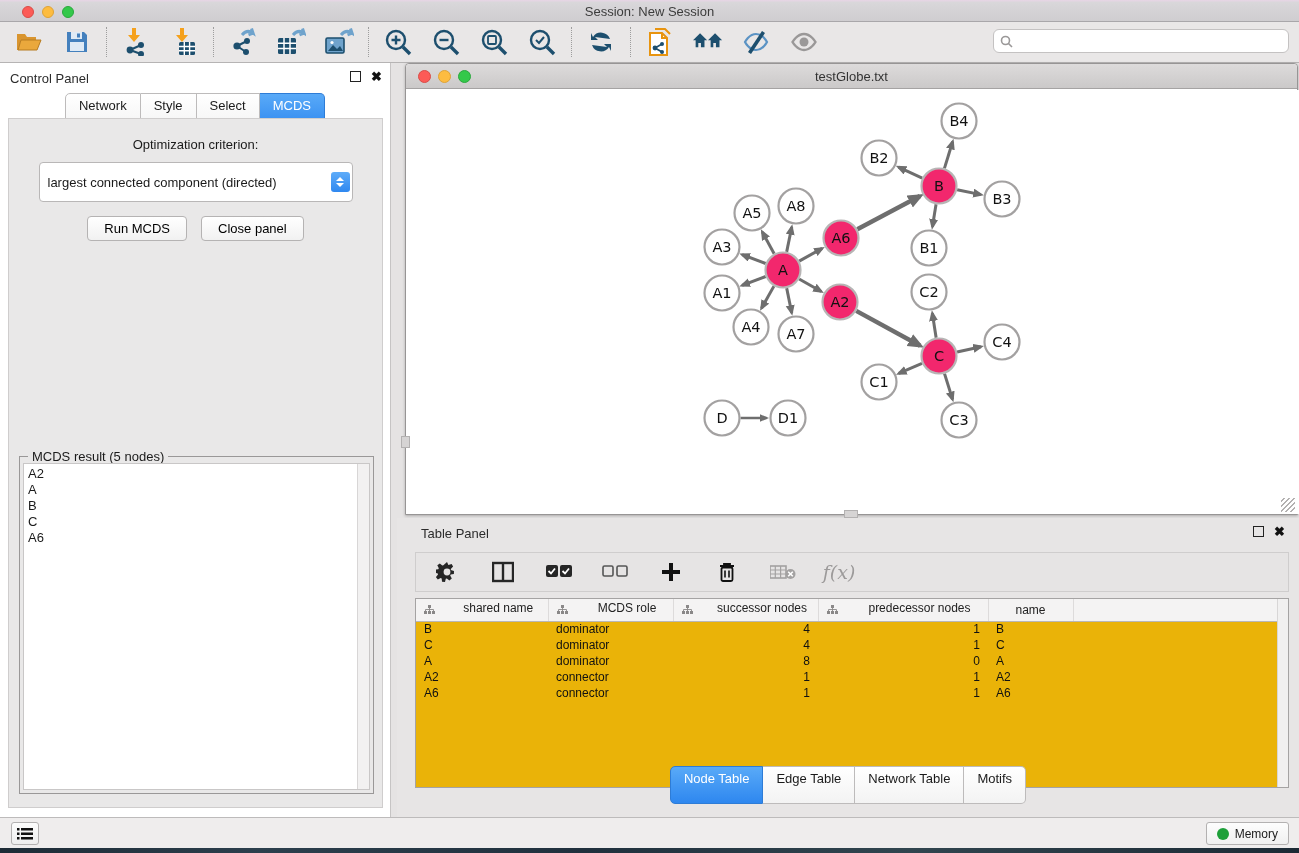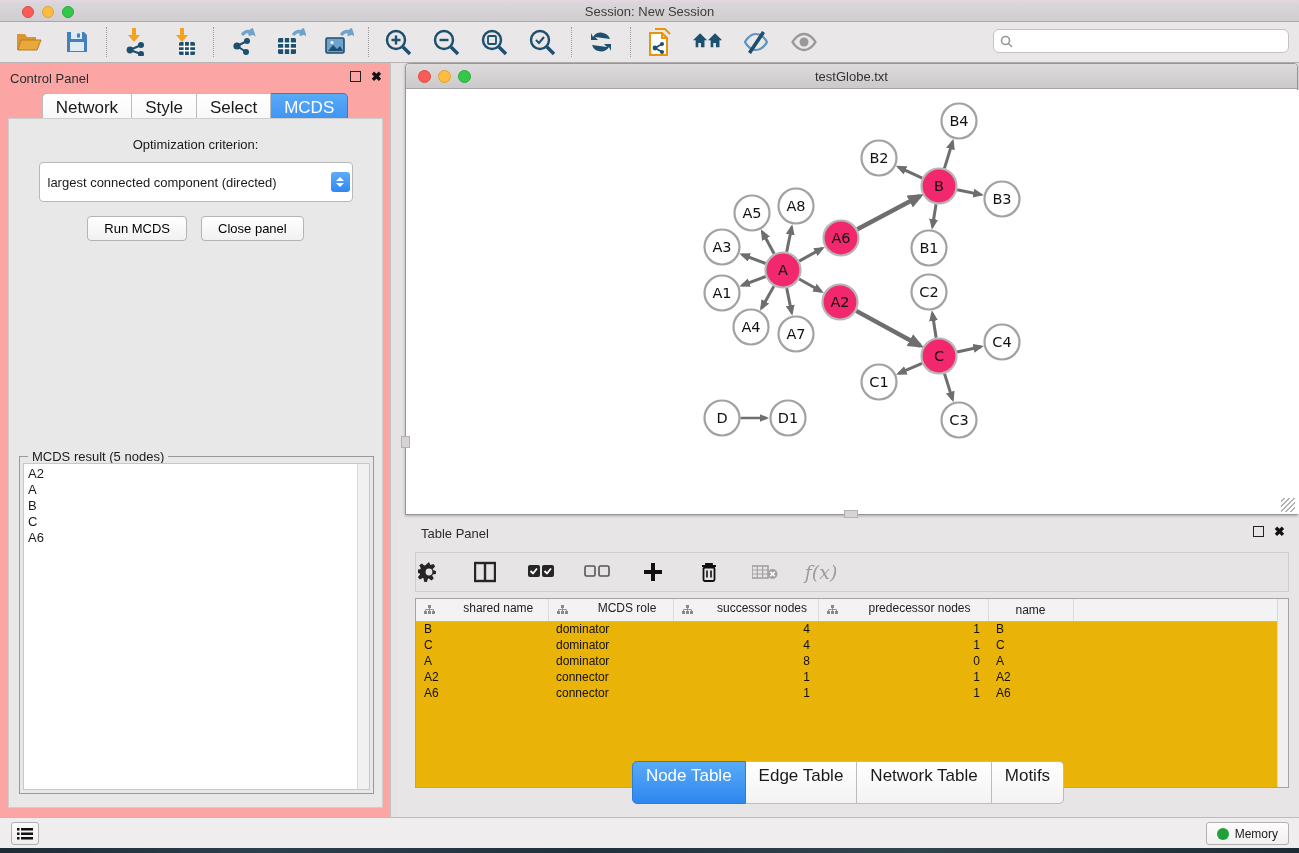--- a/index.html
+++ b/index.html
@@ -21,31 +21,31 @@
     border-bottom:1px solid #b6b4b4; display:flex; align-items:center; }
   .tgroup { display:flex; align-items:center; gap:18px; padding:0 14px; }
   .tsep { width:1px; height:30px; border-left:1px dotted #9d9d9d; }
   .ticon { width:30px; height:30px; display:flex; align-items:center; justify-content:center; cursor:pointer; }
   .search { position:absolute; right:10px; top:7px; width:296px; height:24px; background:#fff;
     border:1px solid #c4c2c2; border-radius:6px; display:flex; align-items:center; padding:0 6px; }
   .search svg { flex:0 0 auto; }
   .search input { border:0; outline:0; flex:1; font-size:12px; margin-left:4px; background:transparent; }
 
   
-  .control-panel { position:absolute; left:0; top:63px; width:391px; height:754px; background:#fca5a5;
+  .control-panel { position:absolute; left:0; top:63px; width:391px; height:754px; background:#ffffff;
     border-right:1px solid #c6c4c4; }
   .panel-header { position:relative; height:30px; }
   .panel-header .ph-title { position:absolute; left:10px; top:8px; font-size:13px; color:#2c2c2c; }
   .ph-btns { position:absolute; right:8px; top:8px; display:flex; gap:10px; align-items:center; }
   .ph-float { width:11px; height:11px; border:1.5px solid #222; display:inline-block; }
   .ph-close { font-size:13px; font-weight:bold; color:#111; line-height:11px; }
 
   .seg-tabs { display:flex; justify-content:center; }
   .seg-tab { background:linear-gradient(#ffffff,#f3f3f3); border:1px solid #bdbbbb; border-left-width:0;
-    padding:4px 13px 17px; font-size:17px; cursor:pointer; }
+    padding:4px 13px 17px; font-size:13px; cursor:pointer; }
   .seg-tab:first-child { border-left-width:1px; border-radius:5px 0 0 5px; }
   .seg-tab:last-child { border-radius:0 5px 5px 0; }
   .seg-tab.sel { background:linear-gradient(#59aaf8,#2e87ef); color:#fff; border-color:#2e7cd6; }
 
   .cp-inner { position:absolute; left:8px; top:55px; width:375px; height:690px; background:#e9e8e8;
     border:1px solid #cfcdcd; }
   .opt-label { text-align:center; margin-top:18px; font-size:13px; }
   .combo { position:relative; margin:10px auto 0; width:314px; height:40px; background:#fff;
     border:1px solid #b9b7b7; border-radius:4px; display:flex; align-items:center; cursor:pointer; }
   .combo .combo-text { flex:1; padding-left:8px; font-size:13px; white-space:nowrap; }
@@ -76,21 +76,21 @@
   .net-canvas { position:absolute; left:1px; top:26px; width:889px; height:424px; background:#fff; overflow:hidden;margin-left:12px; }
   .net-canvas svg text { font-family:"DejaVu Sans", sans-serif; }
   .resize-grip { position:absolute; right:2px; bottom:2px; width:14px; height:14px;
     background:repeating-linear-gradient(135deg, transparent 0 2px, #b3b1b1 2px 3.5px); cursor:nwse-resize; }
   .vthumb { position:absolute; left:-5px; top:372px; width:9px; height:12px; background:#d6d4d4; border:1px solid #b3b1b1; }
   .hthumb { position:absolute; left:438px; bottom:-4px; width:14px; height:8px; background:#d6d4d4; border:1px solid #b3b1b1; }
 
   
   .table-panel { position:absolute; left:397px; top:518px; width:902px; height:299px; background:#e7e5e5; }
   .tp-toolbar { position:absolute; left:18px; top:34px; width:874px; height:40px; background:#e6e4e4;
-    border:1px solid #cfcdcd; display:flex; align-items:center; gap:30px; }
+    border:1px solid #cfcdcd; display:flex; align-items:center; gap:30px; padding-left:18px; }
   .tp-ic { display:flex; align-items:center; justify-content:center; width:26px; height:26px; cursor:pointer; }
   .fx { font-family:"DejaVu Serif", serif; font-style:italic; font-size:19px; color:#9c9a9a; }
   .tbl-wrap { position:absolute; left:18px; top:80px; width:874px; height:190px; background:#eab308;
     border:1px solid #a5a3a3; overflow:hidden; }
   table.grid { border-collapse:collapse; width:100%; table-layout:fixed; }
   table.grid th { background:#f4f3f3; border-bottom:1px solid #b9b7b7; border-right:1px solid #dddbdb;
     font-weight:normal; font-size:12px; height:22px; text-align:center; color:#222; }
   table.grid th .hicon { display:inline-block; vertical-align:-1px; margin-right:14px; float:left; margin-left:8px; margin-top:3px; }
   table.grid td { font-size:12px; height:16px; padding:0 8px; color:#111; white-space:nowrap; }
   td.num { text-align:right; }

